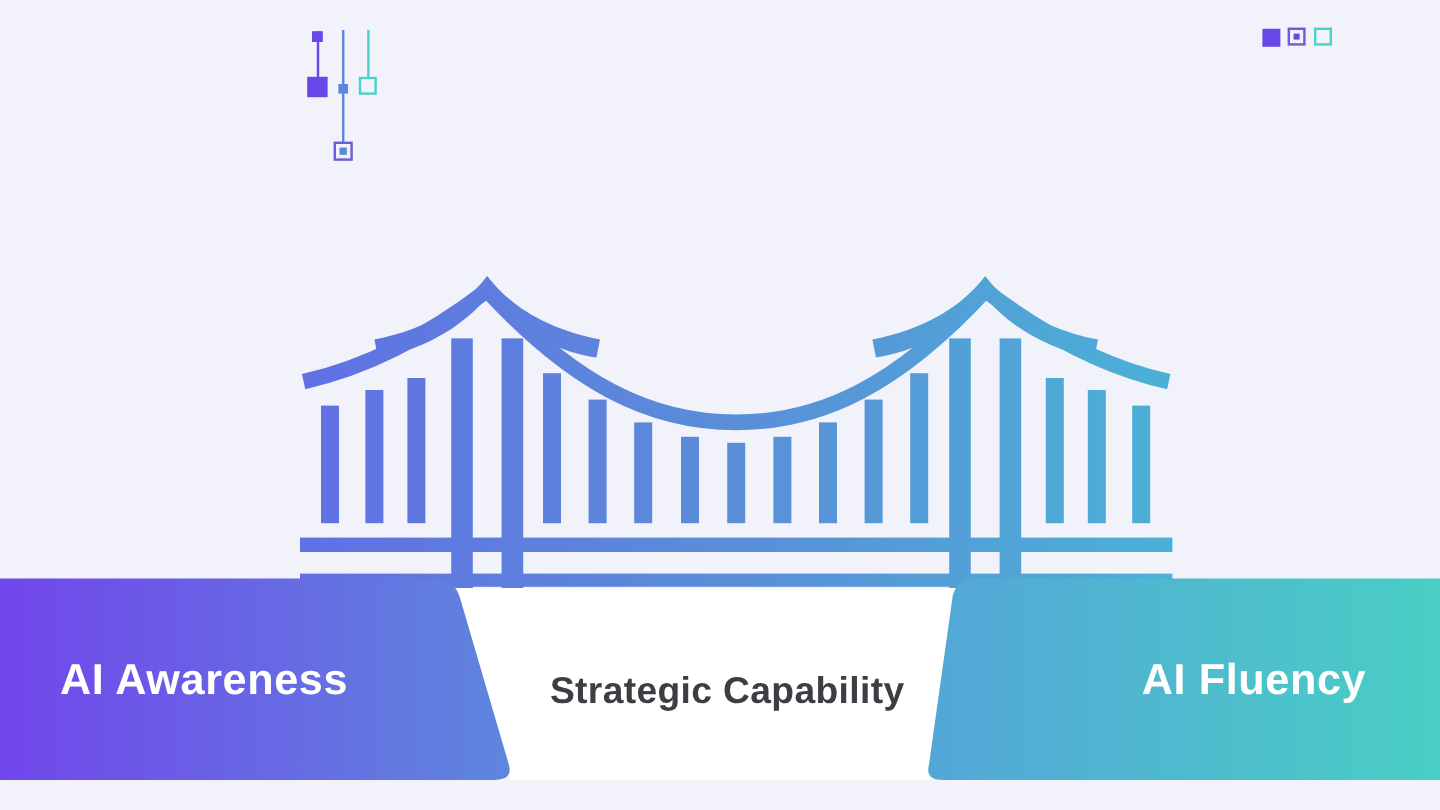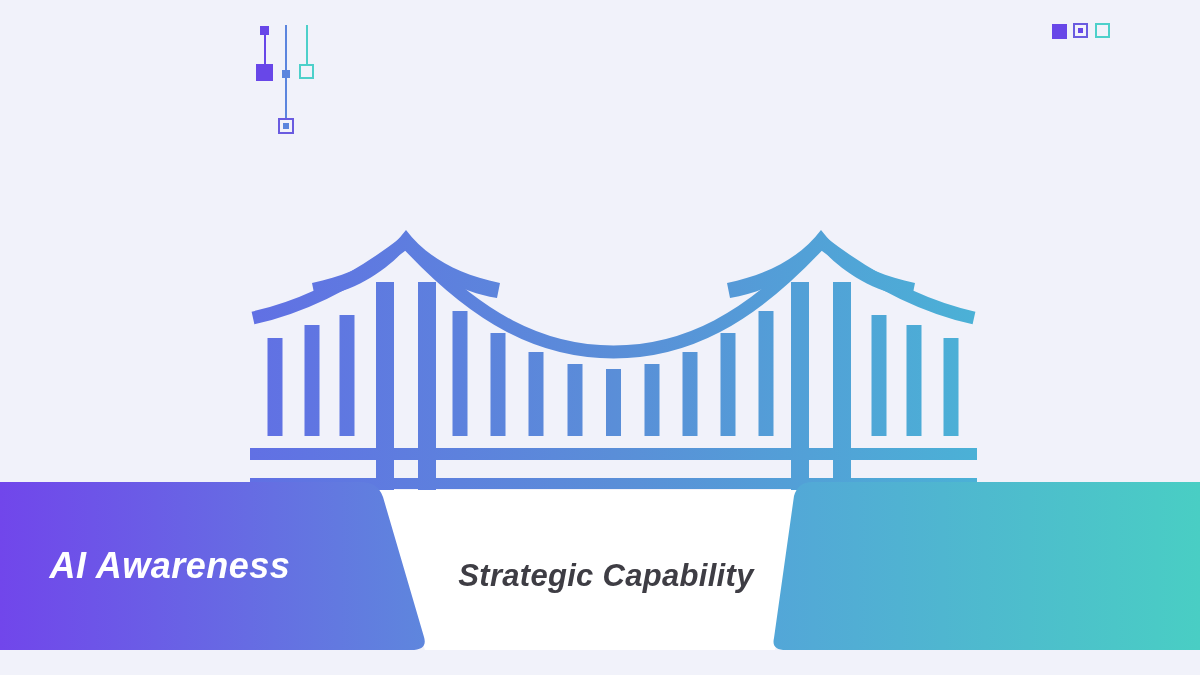--- a/index.html
+++ b/index.html
@@ -16,21 +16,20 @@
   .sq{position:absolute;}
   .sq.outline{background:transparent;box-sizing:border-box;display:flex;align-items:center;justify-content:center;}
   
   .bridge-svg{position:absolute;left:0;top:0;width:1200px;height:675px;}
   
   .band-label{
     position:absolute;
     display:flex;align-items:center;justify-content:center;
     font-weight:700;
     letter-spacing:0.5px;
-    font-style:italic;
   }
   .label-left{left:0;top:482px;width:340px;height:168px;font-size:36px;color:#FFFFFF;}
   .label-right{left:890px;top:482px;width:310px;height:168px;font-size:36px;color:#FFFFFF;}
   .label-center{
     left:406px;top:524px;width:400px;height:48px;
     font-size:31px;color:#3E3D44;letter-spacing:0.3px;margin-top:28px;
   }
 </style>
 </head>
 <body>
@@ -122,14 +121,15 @@
 
     <path d="M378,490 L806,490 L775,650 L425,650 Z" fill="#FFFFFF"></path>
 
     <path d="M0,482 H360 Q378,482 383,497 L424,637 Q428,650 411,650 H0 Z" fill="url(#bandGradL)"></path>
 
     <path d="M1200,482 H812 Q798,482 794,496 L774,638 Q771,650 786,650 H1200 Z" fill="url(#bandGradR)"></path>
   </svg>
 
   <div class="band-label label-left">AI Awareness</div>
   <div class="band-label label-center">Strategic Capability</div>
+  <div class="band-label label-right">AI Fluency</div>
 
 </div>
 
 </body></html>

